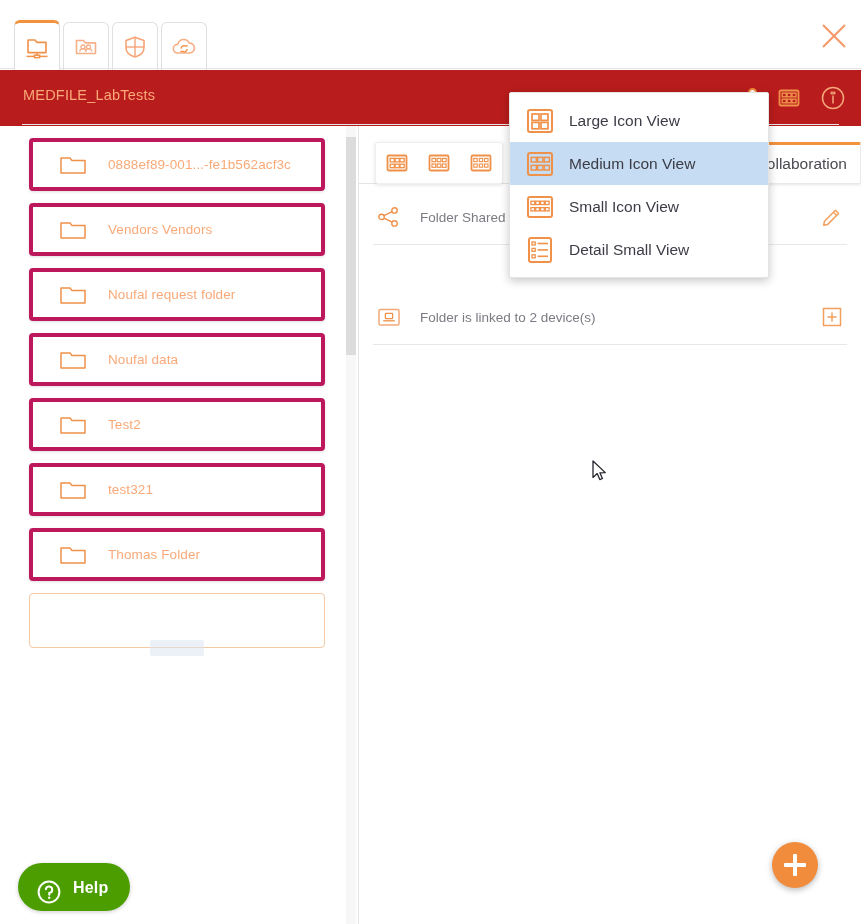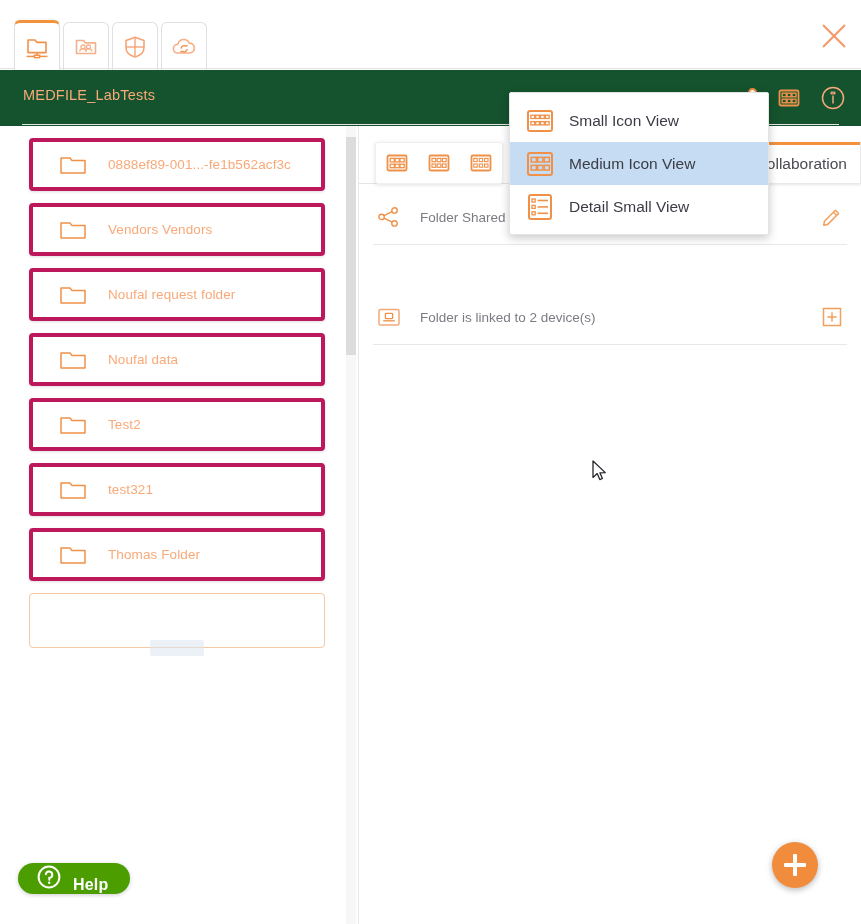--- a/index.html
+++ b/index.html
@@ -52,21 +52,21 @@
     position: absolute; right: 10px; top: 21px;
     width: 34px; height: 34px;
     display: flex; align-items: center; justify-content: center;
     cursor: pointer;
   }
 
   
   .header {
     position: absolute; left: 0; top: 70px;
     width: 861px; height: 56px;
-    background: #14532d;
+    background: #b91c1c;
   }
   .header-title {
     position: absolute; left: 23px; top: 17px;
     font-size: 14.5px;
     color: #f9a978;
     letter-spacing: .2px;
   }
   .header-icons {
     position: absolute; right: 13px; top: 13px;
     display: flex; align-items: center; gap: 14px;
@@ -253,25 +253,25 @@
     display: flex; align-items: center; justify-content: center;
     cursor: pointer;
     z-index: 50;
   }
   .fab .plus-h { position:absolute; width: 22px; height: 4px; background:#fff; border-radius:1px;}
   .fab .plus-v { position:absolute; width: 4px; height: 22px; background:#fff; border-radius:1px;}
 
   
   .help-btn {
     position: absolute; left: 18px; top: 863px;
-    height: 31px;
+    height: 48px;
     background: #4c9e00;
     border-radius: 24px;
-    display: flex; align-items: flex-end;
-    padding: 0 22px 0 18px;
+    display: flex; align-items: flex-start;
+    padding: 16px 22px 0 18px;
     box-shadow: 0 1px 4px rgba(0,0,0,0.2);
     cursor: pointer;
     z-index: 70;
   }
   .help-btn .help-label {
     color: #ffffff;
     font-size: 16px;
     font-weight: bold;
     margin-left: 11px;
     letter-spacing: .2px;
@@ -530,53 +530,65 @@
           <line x1="6.4" y1="11" x2="15.6" y2="11" stroke="#f2a05c" stroke-width="1.5"></line>
         </svg>
       </span>
     </div>
     <div class="row-rule" style="top:218px;"></div>
 
   </div>
 
   <div class="dropdown">
 
+    <div class="menu-item">
+      <span class="mi-icon">
+        <svg width="30" height="30" viewBox="0 0 30 30">
+          <rect x="3" y="4" width="24" height="22" rx="2" fill="none" stroke="#f0914a" stroke-width="2"></rect>
+          <rect x="7" y="8" width="7" height="6.4" fill="none" stroke="#f0914a" stroke-width="1.7"></rect>
+          <rect x="16" y="8" width="7" height="6.4" fill="none" stroke="#f0914a" stroke-width="1.7"></rect>
+          <rect x="7" y="16.4" width="7" height="6.4" fill="none" stroke="#f0914a" stroke-width="1.7"></rect>
+          <rect x="16" y="16.4" width="7" height="6.4" fill="none" stroke="#f0914a" stroke-width="1.7"></rect>
+        </svg>
+      </span>
+      <span class="mi-label">Large Icon View</span>
+    </div>
+
+    <div class="menu-item selected">
+      <span class="mi-icon">
+        <svg width="30" height="30" viewBox="0 0 30 30">
+          <rect x="3" y="4" width="24" height="22" rx="2" fill="none" stroke="#f0914a" stroke-width="2"></rect>
+          <rect x="6.2" y="8.4" width="5.2" height="4.6" fill="none" stroke="#f0914a" stroke-width="1.5"></rect>
+          <rect x="12.7" y="8.4" width="5.2" height="4.6" fill="none" stroke="#f0914a" stroke-width="1.5"></rect>
+          <rect x="19.2" y="8.4" width="5.2" height="4.6" fill="none" stroke="#f0914a" stroke-width="1.5"></rect>
+          <rect x="6.2" y="16.4" width="5.2" height="4.6" fill="none" stroke="#f0914a" stroke-width="1.5"></rect>
+          <rect x="12.7" y="16.4" width="5.2" height="4.6" fill="none" stroke="#f0914a" stroke-width="1.5"></rect>
+          <rect x="19.2" y="16.4" width="5.2" height="4.6" fill="none" stroke="#f0914a" stroke-width="1.5"></rect>
+        </svg>
+      </span>
+      <span class="mi-label">Medium Icon View</span>
+    </div>
 
     <div class="menu-item">
       <span class="mi-icon">
         <svg width="30" height="30" viewBox="0 0 30 30">
           <rect x="3" y="5" width="24" height="20" rx="2" fill="none" stroke="#f0914a" stroke-width="2"></rect>
           <rect x="5.9" y="9.2" width="3.8" height="3.3" fill="none" stroke="#f0914a" stroke-width="1.3"></rect>
           <rect x="10.7" y="9.2" width="3.8" height="3.3" fill="none" stroke="#f0914a" stroke-width="1.3"></rect>
           <rect x="15.5" y="9.2" width="3.8" height="3.3" fill="none" stroke="#f0914a" stroke-width="1.3"></rect>
           <rect x="20.3" y="9.2" width="3.8" height="3.3" fill="none" stroke="#f0914a" stroke-width="1.3"></rect>
           <rect x="5.9" y="15.6" width="3.8" height="3.3" fill="none" stroke="#f0914a" stroke-width="1.3"></rect>
           <rect x="10.7" y="15.6" width="3.8" height="3.3" fill="none" stroke="#f0914a" stroke-width="1.3"></rect>
           <rect x="15.5" y="15.6" width="3.8" height="3.3" fill="none" stroke="#f0914a" stroke-width="1.3"></rect>
           <rect x="20.3" y="15.6" width="3.8" height="3.3" fill="none" stroke="#f0914a" stroke-width="1.3"></rect>
         </svg>
       </span>
       <span class="mi-label">Small Icon View</span>
     </div>
 
-    <div class="menu-item selected">
-      <span class="mi-icon">
-        <svg width="30" height="30" viewBox="0 0 30 30">
-          <rect x="3" y="4" width="24" height="22" rx="2" fill="none" stroke="#f0914a" stroke-width="2"></rect>
-          <rect x="6.2" y="8.4" width="5.2" height="4.6" fill="none" stroke="#f0914a" stroke-width="1.5"></rect>
-          <rect x="12.7" y="8.4" width="5.2" height="4.6" fill="none" stroke="#f0914a" stroke-width="1.5"></rect>
-          <rect x="19.2" y="8.4" width="5.2" height="4.6" fill="none" stroke="#f0914a" stroke-width="1.5"></rect>
-          <rect x="6.2" y="16.4" width="5.2" height="4.6" fill="none" stroke="#f0914a" stroke-width="1.5"></rect>
-          <rect x="12.7" y="16.4" width="5.2" height="4.6" fill="none" stroke="#f0914a" stroke-width="1.5"></rect>
-          <rect x="19.2" y="16.4" width="5.2" height="4.6" fill="none" stroke="#f0914a" stroke-width="1.5"></rect>
-        </svg>
-      </span>
-      <span class="mi-label">Medium Icon View</span>
-    </div>
-
     <div class="menu-item">
       <span class="mi-icon">
         <svg width="30" height="30" viewBox="0 0 30 30">
           <rect x="4" y="3" width="22" height="24" rx="2" fill="none" stroke="#f0914a" stroke-width="2"></rect>
           <rect x="7" y="7" width="3.2" height="3" fill="none" stroke="#f0914a" stroke-width="1.3"></rect>
           <rect x="7" y="13.4" width="3.2" height="3" fill="none" stroke="#f0914a" stroke-width="1.3"></rect>
           <rect x="7" y="19.8" width="3.2" height="3" fill="none" stroke="#f0914a" stroke-width="1.3"></rect>
           <line x1="12.6" y1="8.5" x2="23" y2="8.5" stroke="#f0914a" stroke-width="1.6"></line>
           <line x1="12.6" y1="14.9" x2="23" y2="14.9" stroke="#f0914a" stroke-width="1.6"></line>
           <line x1="12.6" y1="21.3" x2="23" y2="21.3" stroke="#f0914a" stroke-width="1.6"></line>

